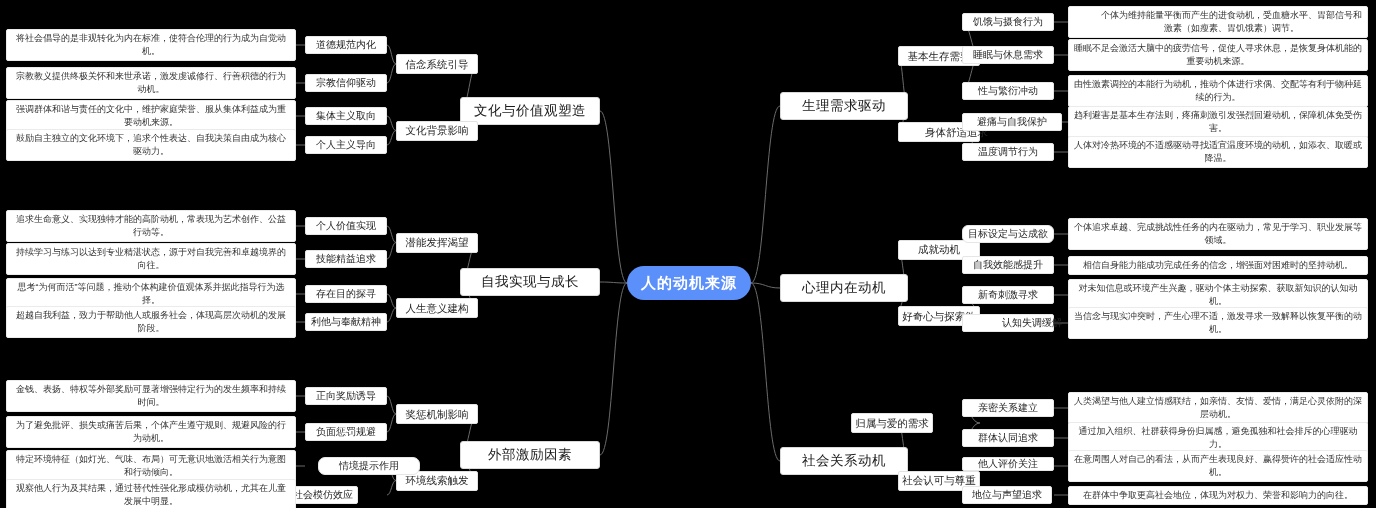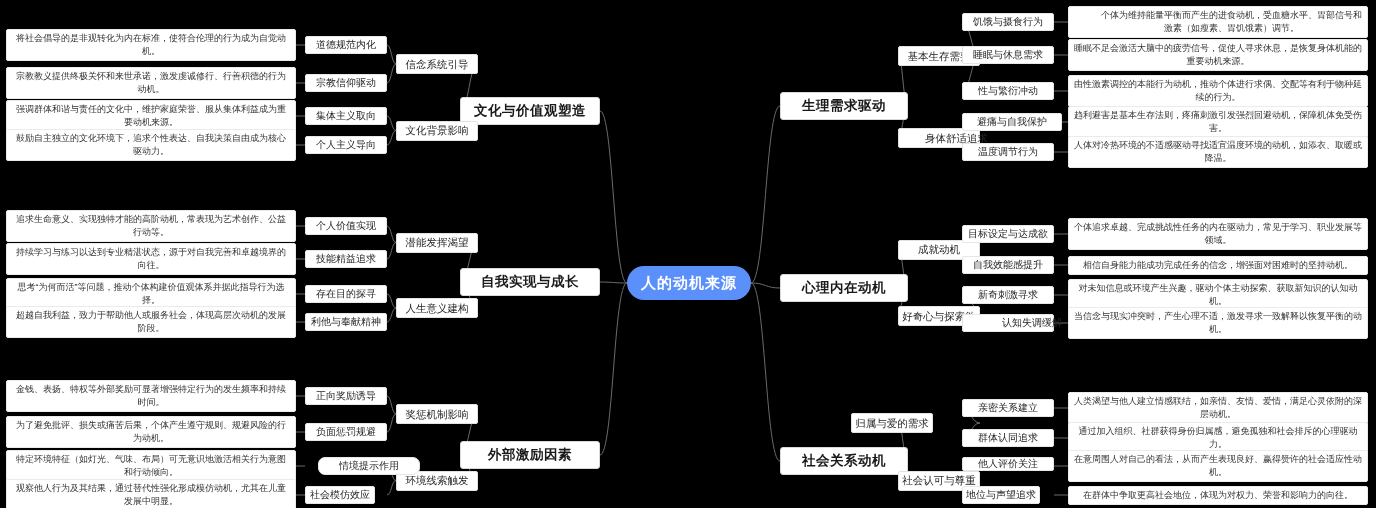--- a/index.html
+++ b/index.html
@@ -32,21 +32,21 @@
     border-radius: 17px;
     color: #ffffff;
     font-size: 15px;
     font-weight: bold;
     letter-spacing: 1px;
     box-shadow: 0 0 0 0 transparent;
   }
 
   .branch {
     font-size: 13.5px;
-    font-weight: bold;
+    font-weight: normal;
     border-radius: 3px;
     border-color: #d9d9d9;
     letter-spacing: .5px;
   }
 
   .sub {
     font-size: 10.5px;
     font-weight: normal;
     border-radius: 2px;
     border-color: #e2e2e2;
@@ -172,51 +172,51 @@
       <div class="node detail" style="left: 6px; top: 306px; width: 290px;">超越自我利益，致力于帮助他人或服务社会，体现高层次动机的发展阶段。</div>
       <div class="node branch" style="left: 460px; top: 441px; width: 140px; height: 28px;">外部激励因素</div>
       <div class="node sub" style="left: 396px; top: 404px; width: 82px; height: 20px;">奖惩机制影响</div>
       <div class="node leaf" style="left: 305px; top: 387px; width: 82px; height: 18px;">正向奖励诱导</div>
       <div class="node detail" style="left: 6px; top: 380px; width: 290px;">金钱、表扬、特权等外部奖励可显著增强特定行为的发生频率和持续时间。</div>
       <div class="node leaf" style="left: 305px; top: 423px; width: 82px; height: 18px;">负面惩罚规避</div>
       <div class="node detail" style="left: 6px; top: 416px; width: 290px;">为了避免批评、损失或痛苦后果，个体产生遵守规则、规避风险的行为动机。</div>
       <div class="node sub" style="left: 396px; top: 470.5px; width: 82px; height: 20px;">环境线索触发</div>
       <div class="node leaf" style="left: 318px; top: 457px; width: 102px; height: 18px; border-radius: 7px;">情境提示作用</div>
       <div class="node detail" style="left: 6px; top: 450px; width: 290px;">特定环境特征（如灯光、气味、布局）可无意识地激活相关行为意图和行动倾向。</div>
-      <div class="node leaf" style="left: 305px; top: 486px; width: 70px; height: 18px;">社会模仿效应</div>
+      <div class="node leaf" style="left: 288px; top: 486px; width: 70px; height: 18px;">社会模仿效应</div>
       <div class="node detail" style="left: 6px; top: 479px; width: 290px;">观察他人行为及其结果，通过替代性强化形成模仿动机，尤其在儿童发展中明显。</div>
       <div class="node branch" style="left: 780px; top: 92px; width: 128px; height: 28px;">生理需求驱动</div>
       <div class="node sub" style="left: 898px; top: 46px; width: 82px; height: 20px;">基本生存需要</div>
       <div class="node leaf" style="left: 962px; top: 13px; width: 92px; height: 18px;">饥饿与摄食行为</div>
       <div class="node detail" style="left: 1068px; top: 6px; width: 300px; padding-left: 32px;">个体为维持能量平衡而产生的进食动机，受血糖水平、胃部信号和激素（如瘦素、胃饥饿素）调节。</div>
       <div class="node leaf" style="left: 962px; top: 46px; width: 92px; height: 18px;">睡眠与休息需求</div>
       <div class="node detail" style="left: 1068px; top: 39px; width: 300px;">睡眠不足会激活大脑中的疲劳信号，促使人寻求休息，是恢复身体机能的重要动机来源。</div>
       <div class="node leaf" style="left: 962px; top: 82px; width: 92px; height: 18px;">性与繁衍冲动</div>
       <div class="node detail" style="left: 1068px; top: 75px; width: 300px;">由性激素调控的本能行为动机，推动个体进行求偶、交配等有利于物种延续的行为。</div>
-      <div class="node sub" style="left: 898px; top: 128px; width: 82px; height: 20px; padding-left: 35px;">身体舒适追求</div>
+      <div class="node sub" style="left: 898px; top: 122px; width: 82px; height: 20px; padding-left: 35px;">身体舒适追求</div>
       <div class="node leaf" style="left: 962px; top: 113px; width: 100px; height: 18px;">避痛与自我保护</div>
       <div class="node detail" style="left: 1068px; top: 106px; width: 300px;">趋利避害是基本生存法则，疼痛刺激引发强烈回避动机，保障机体免受伤害。</div>
       <div class="node leaf" style="left: 962px; top: 143px; width: 92px; height: 18px;">温度调节行为</div>
       <div class="node detail" style="left: 1068px; top: 136px; width: 300px;">人体对冷热环境的不适感驱动寻找适宜温度环境的动机，如添衣、取暖或降温。</div>
       <div class="node branch" style="left: 780px; top: 274px; width: 128px; height: 28px;">心理内在动机</div>
       <div class="node sub" style="left: 898px; top: 239.5px; width: 82px; height: 20px;">成就动机</div>
-      <div class="node leaf" style="left: 962px; top: 225px; width: 92px; height: 18px;">目标设定与达成欲</div>
+      <div class="node leaf" style="left: 962px; top: 225px; width: 92px; height: 18px; border-radius: 6px;">目标设定与达成欲</div>
       <div class="node detail" style="left: 1068px; top: 218px; width: 300px;">个体追求卓越、完成挑战性任务的内在驱动力，常见于学习、职业发展等领域。</div>
       <div class="node leaf" style="left: 962px; top: 256px; width: 92px; height: 18px;">自我效能感提升</div>
       <div class="node detail" style="left: 1068px; top: 255.5px; width: 300px;">相信自身能力能成功完成任务的信念，增强面对困难时的坚持动机。</div>
       <div class="node sub" style="left: 898px; top: 299px; width: 82px; height: 20px; margin-top: 7px;">好奇心与探索欲</div>
       <div class="node leaf" style="left: 962px; top: 286px; width: 92px; height: 18px;">新奇刺激寻求</div>
       <div class="node detail" style="left: 1068px; top: 279px; width: 300px;">对未知信息或环境产生兴趣，驱动个体主动探索、获取新知识的认知动机。</div>
       <div class="node leaf" style="left: 962px; top: 314px; width: 92px; height: 18px; padding-left: 48px;">认知失调缓解</div>
       <div class="node detail" style="left: 1068px; top: 307px; width: 300px;">当信念与现实冲突时，产生心理不适，激发寻求一致解释以恢复平衡的动机。</div>
       <div class="node branch" style="left: 780px; top: 447px; width: 128px; height: 28px;">社会关系动机</div>
       <div class="node sub" style="left: 851px; top: 413px; width: 82px; height: 20px;">归属与爱的需求</div>
       <div class="node leaf" style="left: 962px; top: 399px; width: 92px; height: 18px;">亲密关系建立</div>
       <div class="node detail" style="left: 1068px; top: 392px; width: 300px;">人类渴望与他人建立情感联结，如亲情、友情、爱情，满足心灵依附的深层动机。</div>
       <div class="node leaf" style="left: 962px; top: 429px; width: 92px; height: 18px;">群体认同追求</div>
       <div class="node detail" style="left: 1068px; top: 422px; width: 300px;">通过加入组织、社群获得身份归属感，避免孤独和社会排斥的心理驱动力。</div>
       <div class="node sub" style="left: 898px; top: 470.5px; width: 82px; height: 20px;">社会认可与尊重</div>
       <div class="node leaf" style="left: 962px; top: 457px; width: 92px; height: 14px;">他人评价关注</div>
       <div class="node detail" style="left: 1068px; top: 450px; width: 300px;">在意周围人对自己的看法，从而产生表现良好、赢得赞许的社会适应性动机。</div>
-      <div class="node leaf" style="left: 962px; top: 486px; width: 78px; height: 18px;">地位与声望追求</div>
+      <div class="node leaf" style="left: 962px; top: 486px; width: 90px; height: 18px;">地位与声望追求</div>
       <div class="node detail" style="left: 1068px; top: 485.5px; width: 300px;">在群体中争取更高社会地位，体现为对权力、荣誉和影响力的向往。</div>
     </div>
 </div>
 
 </body></html>

